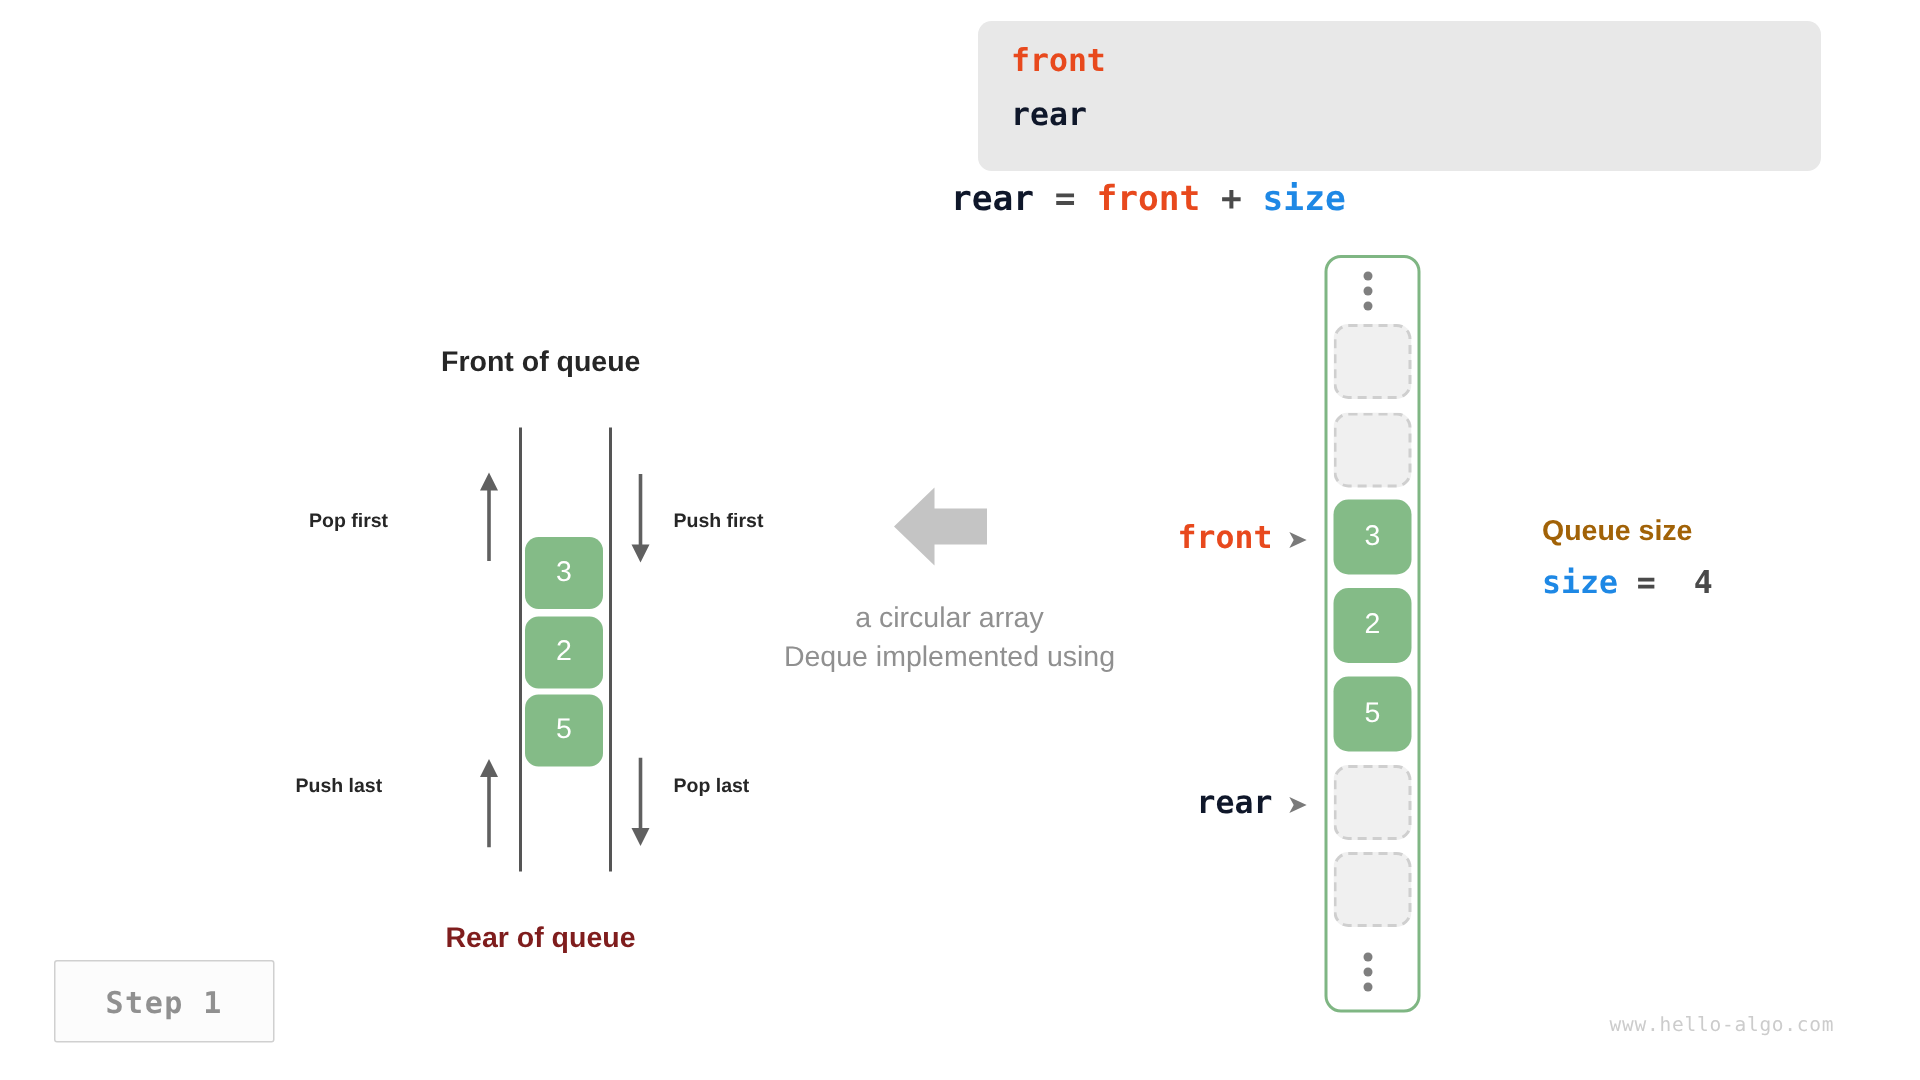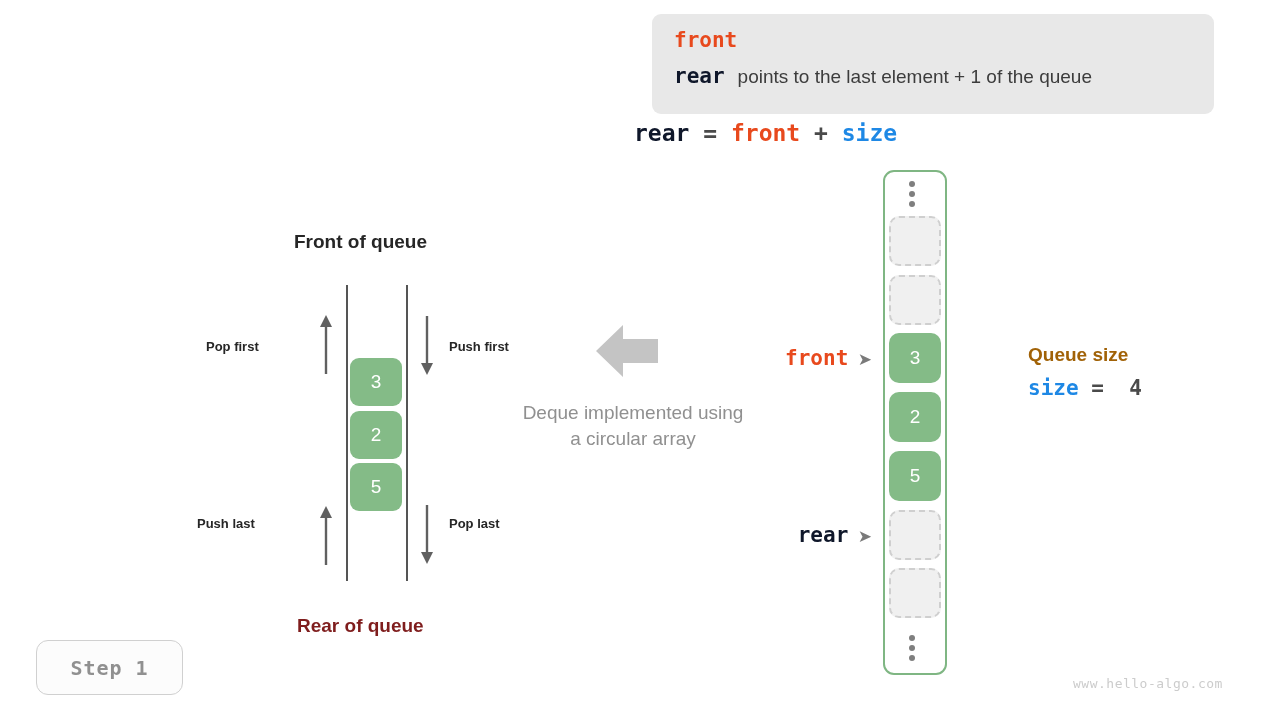--- a/index.html
+++ b/index.html
@@ -174,21 +174,21 @@
     font-size: 21px;
     white-space: pre;
   }
   #size-expr .op { color: #4a4a4a; }
 
   
   #step-badge {
     left: 36px; top: 640px;
     width: 145px; height: 53px;
     border: 1px solid #d0d0d0;
-    border-radius: 12px;
+    border-radius: 2px;
     background: #fcfcfc;
     display: flex; align-items: center; justify-content: center;
     color: #909090;
     font-size: 20px;
     letter-spacing: 1px;
   }
 
   
   #watermark {
     left: 1073px; top: 676px;
@@ -200,21 +200,20 @@
 </style>
 </head>
 <body>
 
 <div class="abs" id="note-box">
   <div class="note-line">
     <span class="mono note-kw kw-front">front</span>
   </div>
   <div class="note-line">
     <span class="mono note-kw kw-rear">rear</span>
-    <span class="note-txt">points to the last element + 1 of the queue</span>
   </div>
 </div>
 
 <div class="abs mono" id="formula"><span class="kw-rear">rear</span><span class="op"> = </span><span class="kw-front">front</span><span class="op"> + </span><span class="kw-size">size</span></div>
 
 <div class="abs" id="lbl-front-of-queue">Front of queue</div>
 <div class="abs" id="lbl-rear-of-queue">Rear of queue</div>
 
 <div class="abs rail" id="rail-left"></div>
 <div class="abs rail" id="rail-right"></div>
@@ -243,22 +242,22 @@
 <svg class="abs varrow" id="arr-pop-last" viewBox="0 0 14 60">
   <path d="M7 0 L7 50" stroke="#606060" stroke-width="2.4" fill="none"></path>
   <path d="M7 59 L13 47 L1 47 Z" fill="#606060"></path>
 </svg>
 
 <svg class="abs" id="big-arrow" width="62" height="54" viewBox="0 0 62 54">
   <path d="M0 27 L27 1 L27 15 L62 15 L62 39 L27 39 L27 53 Z" fill="#c4c4c4"></path>
 </svg>
 
 <div class="abs" id="caption">
+  <div>a circular array</div>
   <div>Deque implemented using</div>
-  <div>a circular array</div>
 </div>
 
 <div class="abs" id="array-box"></div>
 
 <div class="abs dots" id="dots-top">
   <span></span>
     <span></span>
     <span></span>
 </div>
 <div class="abs dots" id="dots-bottom">

